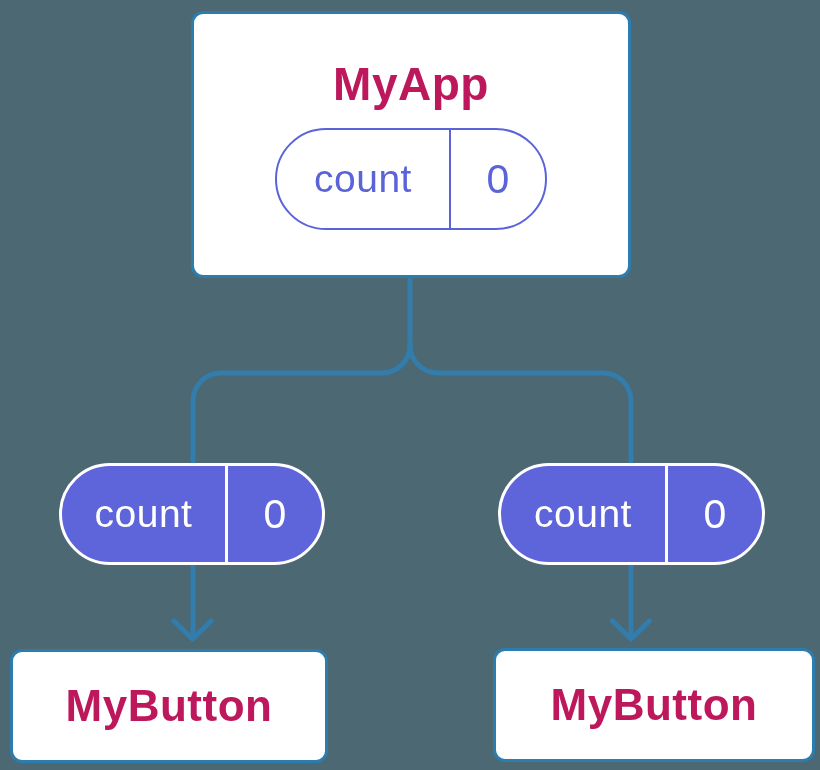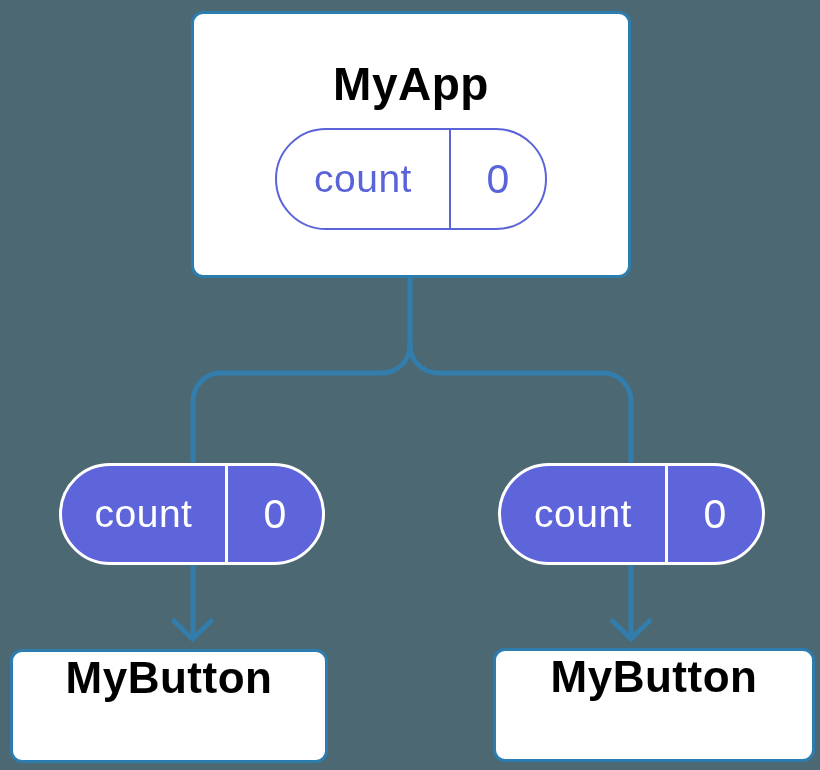--- a/index.html
+++ b/index.html
@@ -31,28 +31,28 @@
     display: flex;
     flex-direction: column;
     align-items: center;
   }
   .card-root {
     left: 191px; top: 11px;
     width: 440px; height: 267px;
     padding-top: 44px;
   }
   .card-title {
-    color: #000000;
+    color: #be185d;
     font-size: 46px;
     font-weight: 600;
     line-height: 52px;
     letter-spacing: 0.5px;
   }
   .card-leaf {
-    justify-content: flex-start;
+    justify-content: center;
   }
   .card-leaf-left  { left: 10px;  top: 649px; width: 318px; height: 114px; }
   .card-leaf-right { left: 493px; top: 648px; width: 322px; height: 114px; }
   .card-leaf .card-title { font-size: 44px; }
 
   .state-pill {
     display: flex;
     box-sizing: border-box;
     border-radius: 51px;
     overflow: hidden;

